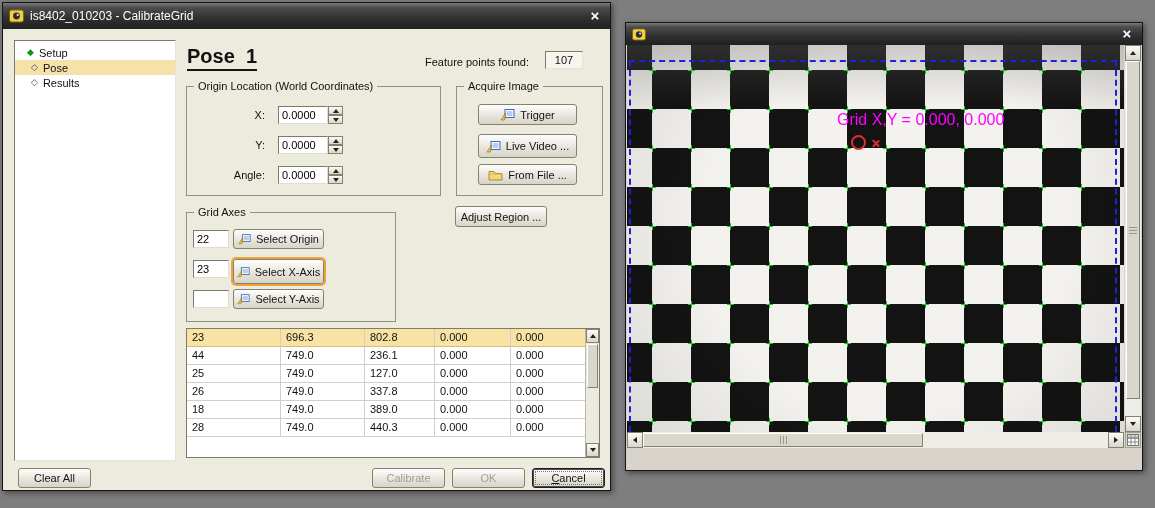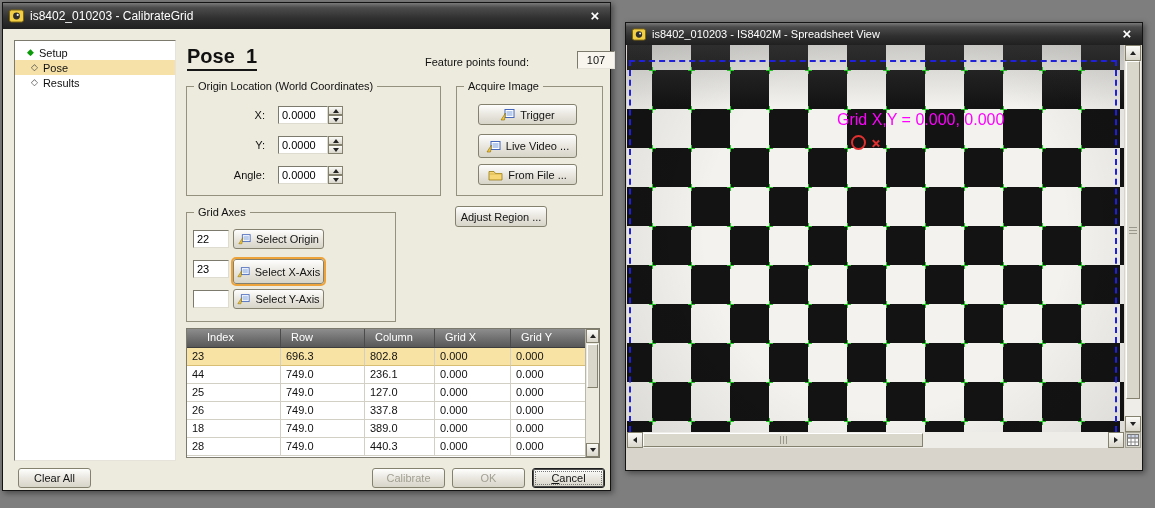--- a/index.html
+++ b/index.html
@@ -28,21 +28,21 @@
   .titem.child { padding-left:16px; }
   .titem.sel { background:#f6e2a8; }
   .ticon { font-size:9px; line-height:9px; color:#4a4a4a; }
   .ticon.green { color:#0a9a0a; }
 
   .heading { position:absolute; left:184px; top:16px; font-size:20px; font-weight:bold;
              white-space:pre; border-bottom:2px solid #161616; padding-bottom:1px; }
   .fp-label { position:absolute; left:422px; top:27px; font-size:11px; }
   .fp-value { position:absolute; left:542px; top:22px; width:38px; height:18px; background:#f7f5ee;
               border:1px solid; border-color:#7c7a6d #e6e4da #e6e4da #7c7a6d;
-              font-size:11px; text-align:center; padding-top:2px;margin-left:32px; }
+              font-size:11px; text-align:center; padding-top:2px; }
 
   .groupbox { position:absolute; border:1px solid #94917e; }
   .groupbox .legend { position:absolute; top:-7px; left:7px; background:#edeade;
                       padding:0 4px; font-size:11px; white-space:nowrap; }
   .gb-origin   { left:183px; top:57px;  width:255px; height:110px; }
   .gb-acquire  { left:453px; top:57px;  width:147px; height:110px; }
   .gb-gridaxes { left:183px; top:183px; width:210px; height:110px; }
 
   .flabel { position:absolute; left:6px; width:72px; text-align:right; font-size:11px; padding-top:3px; }
   .spinfield { position:absolute; left:91px; width:65px; height:18px; display:flex; }
@@ -282,27 +282,20 @@
             </span>
           <span>Select Y-Axis</span>
         </div>
       </div>
 
       <div class="btn" style="left:452px; top:177px; width:92px; height:21px">
         <span>Adjust Region ...</span>
       </div>
 
       <div class="dtable">
-        <div class="trow hdr">
-          <div class="tcell hcell c0">Index</div>
-          <div class="tcell hcell c1">Row</div>
-          <div class="tcell hcell c2">Column</div>
-          <div class="tcell hcell c3">Grid X</div>
-          <div class="tcell hcell c4">Grid Y</div>
-        </div>
         <div class="trow sel">
           <div class="tcell c0">23</div>
           <div class="tcell c1">696.3</div>
           <div class="tcell c2">802.8</div>
           <div class="tcell c3">0.000</div>
           <div class="tcell c4">0.000</div>
         </div>
         <div class="trow">
           <div class="tcell c0">44</div>
           <div class="tcell c1">749.0</div>
@@ -366,21 +359,20 @@
 
   <div class="win sview">
     <div class="titlebar">
       <span class="icon">
         <svg width="14" height="13" viewBox="0 0 15 14">
             <rect x="0.5" y="1" width="14" height="12" rx="2" fill="#f3cf45" stroke="#7a6410"></rect>
             <circle cx="7.5" cy="7" r="3.4" fill="#2d2d2d"></circle>
             <circle cx="8.7" cy="5.9" r="1.1" fill="#eeeeee"></circle>
           </svg>
       </span>
-      <span class="title">is8402_010203 - IS8402M - Spreadsheet View</span>
       <span class="close">×</span>
     </div>
 
     <div class="sbody">
       <div class="image">
         <div class="vignette"></div>
         <div id="marker-layer">
             <div class="gmark" style="left: 22px; top: 22px; color: rgb(37, 194, 40);"></div>
             <div class="gmark" style="left: 61px; top: 22px; color: rgb(37, 194, 40);"></div>
             <div class="gmark" style="left: 100px; top: 22px; color: rgb(37, 194, 40);"></div>

